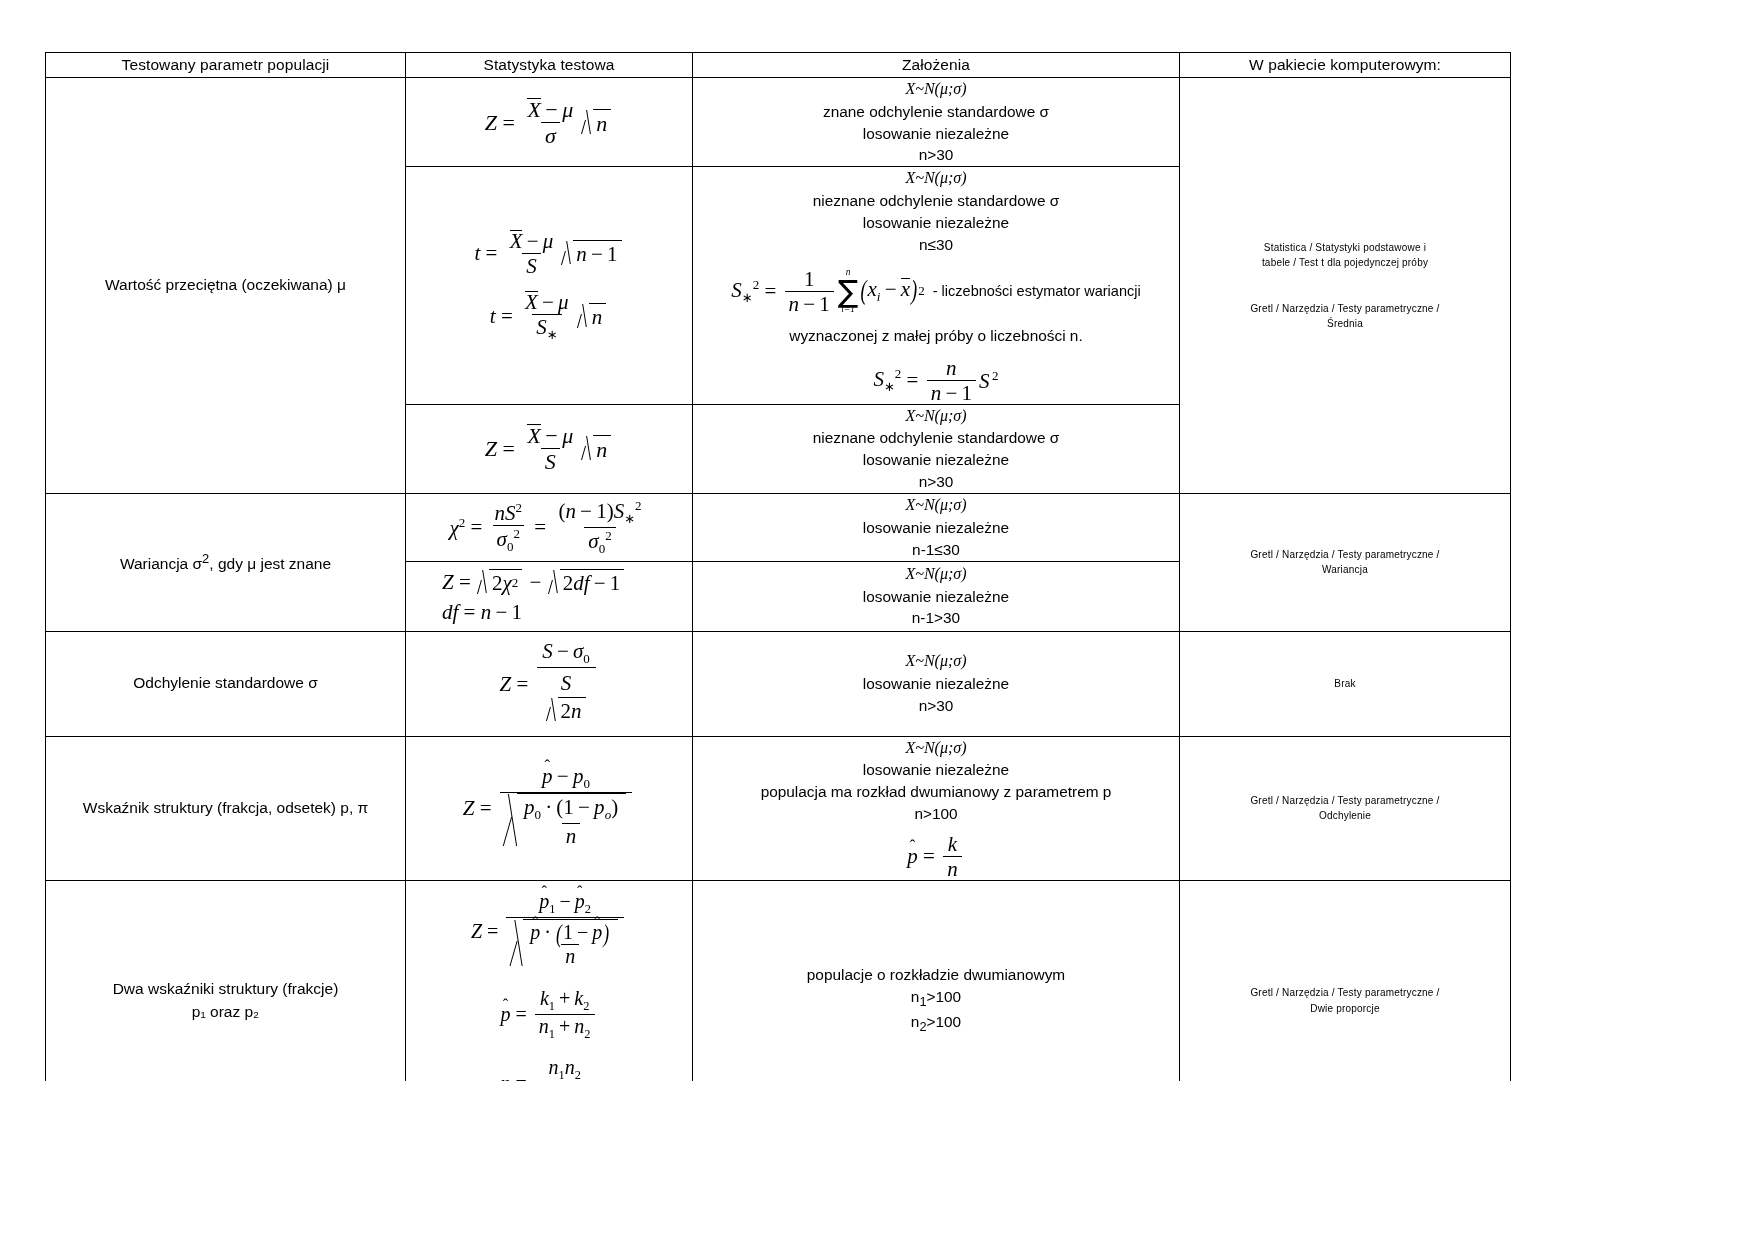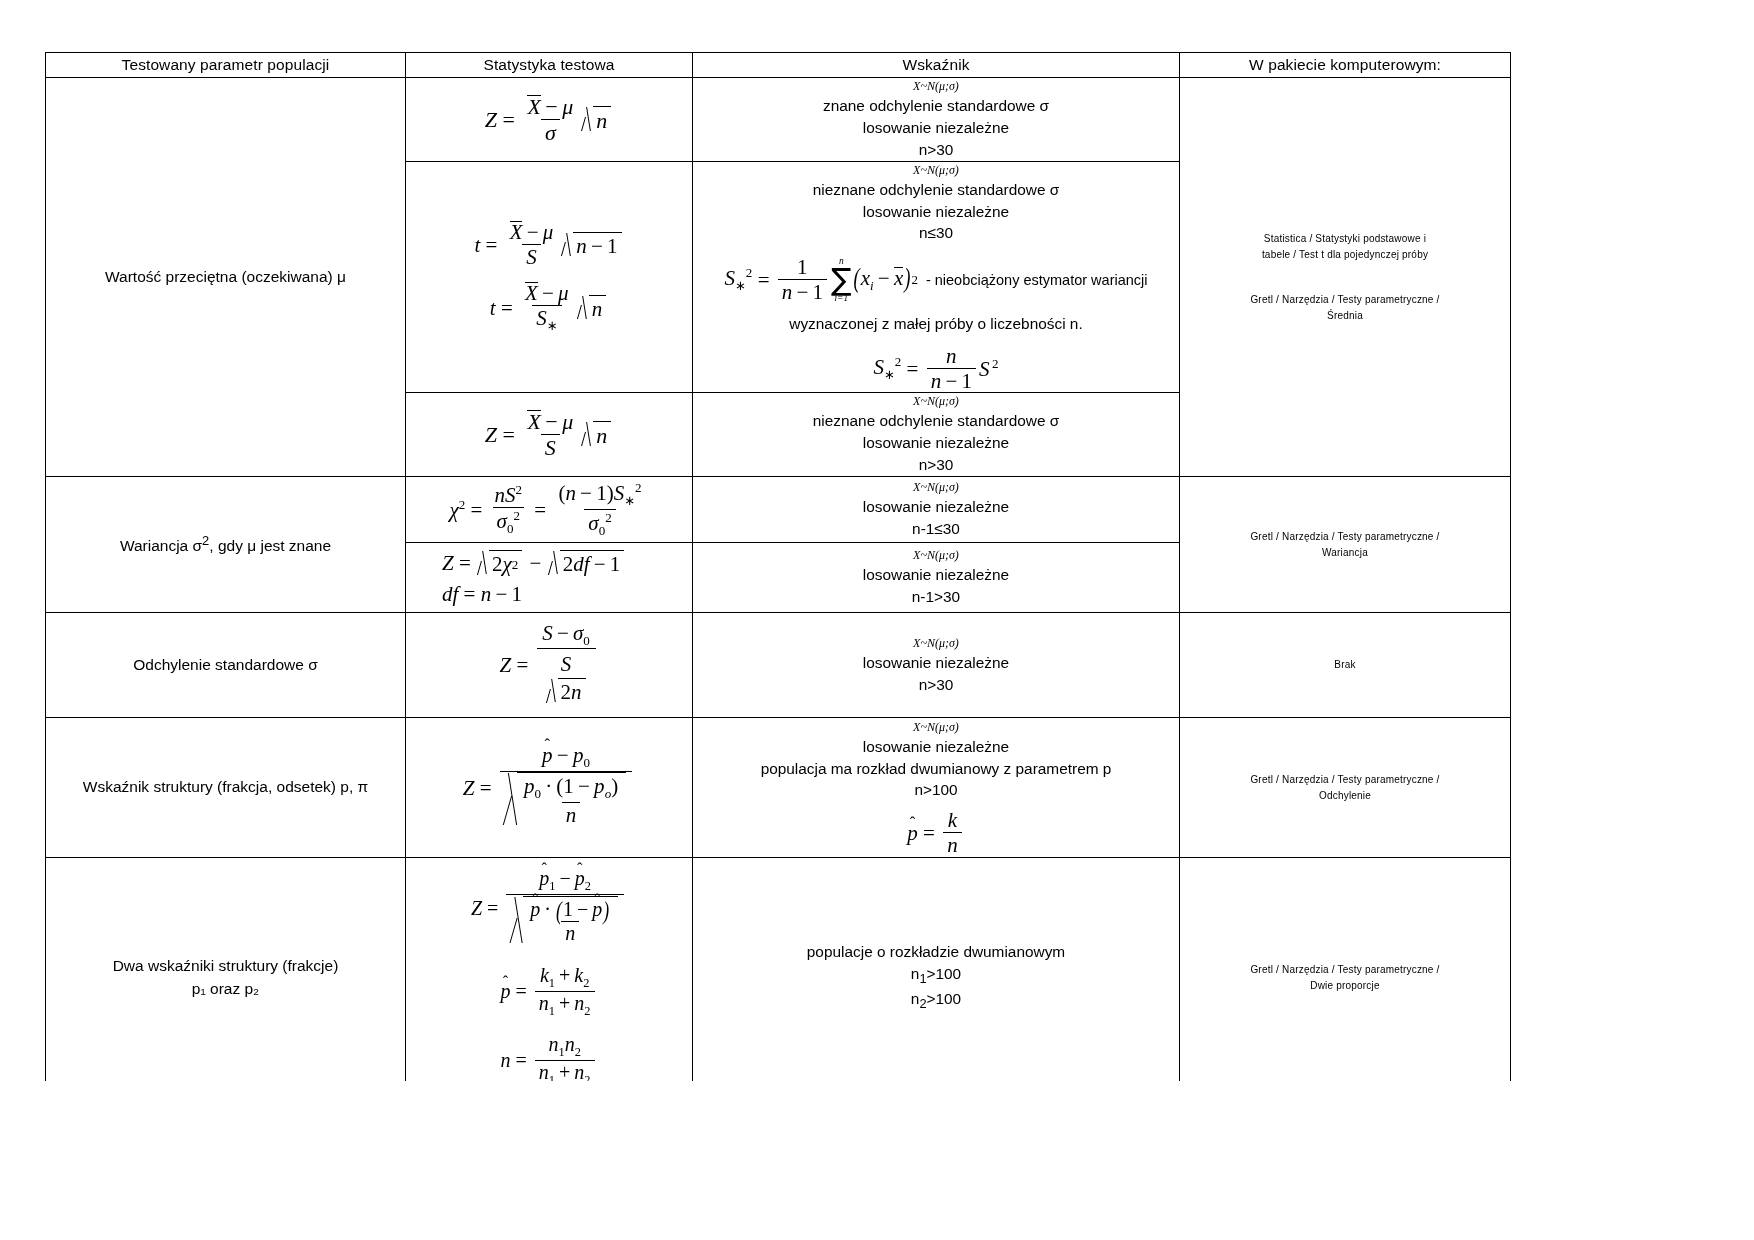--- a/index.html
+++ b/index.html
@@ -40,21 +40,21 @@
   .param {
     font-size: 15.5px;
     line-height: 1.45;
     padding: 6px 10px;
   }
   .assum {
     font-size: 15.4px;
     line-height: 1.42;
     padding: 7px 8px;
   }
-  .assum .ital { font-style: italic; font-family: "Liberation Serif", serif; font-size: 12px; }
+  .assum .ital { font-style: italic; font-family: "Liberation Serif", serif; font-size: 16px; }
   .pkg {
     font-family: Liberation Sans, sans-serif;
     font-size: 10px;
     line-height: 1.55;
     padding: 8px 10px;
     letter-spacing: .2px;
   }
   .formula {
     padding: 10px 6px;
     font-family: "Liberation Serif", serif;
@@ -124,21 +124,21 @@
   <colgroup>
         <col class="c1">
         <col class="c2">
         <col class="c3">
         <col class="c4">
       </colgroup>
   <thead>
     <tr>
       <th>Testowany parametr populacji</th>
       <th>Statystyka testowa</th>
-      <th>Wskaźnik</th>
+      <th>Założenia</th>
       <th>W pakiecie komputerowym:</th>
     </tr>
   </thead>
   <tbody>
 
   <tr>
     <td rowspan="3" class="param">Wartość przeciętna (oczekiwana) μ</td>
 
     <td class="formula" style="height:72px;">
       <span class="m f22">
@@ -218,21 +218,21 @@
           <span class="sigma-blk">
             <span class="lim">n</span>
             <span class="sigma-glyph">∑</span>
             <span class="lim">i=1</span>
           </span>
           <span class="par">(</span>
           <span>x<span class="sub">i</span> <span class="up">−</span> <span class="ovl">x</span></span>
           <span class="par">)</span>
                 <span class="supn">2</span>
         </span>
-        <span class="note">- nieobciążony estymator wariancji</span>
+        <span class="note">- liczebności estymator wariancji</span>
       </div>
 
       <div style="margin-top:10px;">wyznaczonej z małej próby o liczebności n.</div>
 
       <div style="margin-top:10px; display:flex; justify-content:center;">
         <span class="m f21">
           <span>S<span class="subn">∗</span><span class="supn">2</span></span>
                 <span class="up">&nbsp;=&nbsp;</span>
           <span class="frac">
             <span class="num">n</span>

